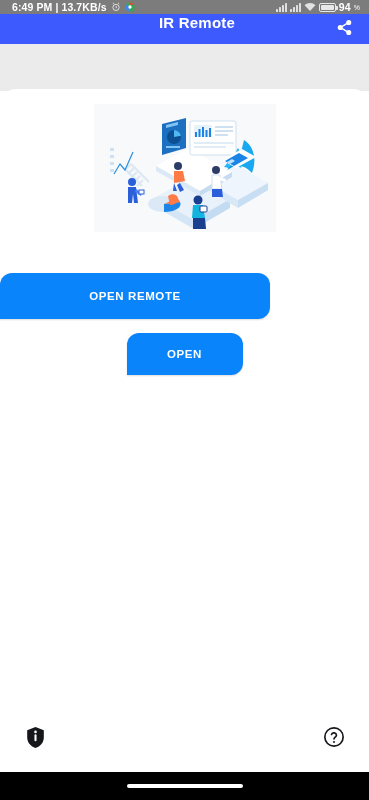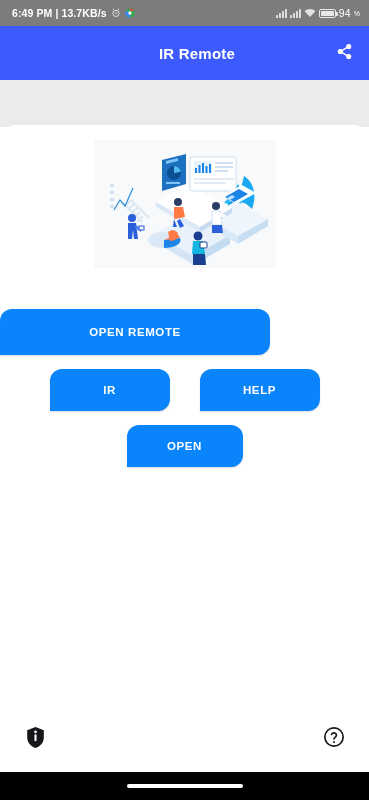--- a/index.html
+++ b/index.html
@@ -14,21 +14,21 @@
     position:relative;
     width:369px;
     height:800px;
     display:flex;
     flex-direction:column;
     background:#ffffff;
   }
 
   
   .statusbar{
-    height:26px;
+    height:14px;
     background:#7c7c7c;
     display:flex;
     align-items:center;
     justify-content:space-between;
     padding:0 9px 0 12px;
     color:#ffffff;
     font-size:10.5px;
     letter-spacing:.1px;
     flex:0 0 auto;
   }
@@ -50,29 +50,29 @@
     position:relative; display:inline-block;
   }
   .batt:after{
     content:""; position:absolute; right:-3px; top:2.2px;
     width:1.6px; height:4px; background:#e8e8e8; border-radius:0 1px 1px 0;
   }
   .batt em{
     position:absolute; left:1px; top:1px; bottom:1px; width:85%;
     background:#e8e8e8; border-radius:1px; display:block;
   }
-  .batt-pct{ font-size:10.5px; font-weight:normal; color:#fff; }
+  .batt-pct{ font-size:10.5px; font-weight:bold; color:#fff; }
   .pct-sign{ font-size:7px; vertical-align:super; }
 
   
   .appbar{
-    height:54px;
+    height:30px;
     background:#3d5afe;
     display:flex;
-    align-items:center;
+    align-items:flex-start;
     justify-content:center;
     position:relative;
     flex:0 0 auto;
     padding-left:25px;
   }
   .appbar-title{
     color:#ffffff;
     font-size:15px;
     font-weight:bold;
     letter-spacing:.2px;
@@ -320,24 +320,20 @@
         <path d="M99 101h10l2 13h-13z" fill="#13b4e0"></path>
         <path d="M99 114h12l1 11h-13z" fill="#1a3f8f"></path>
         <rect x="106" y="102" width="7" height="6" rx="1" fill="#ffffff" stroke="#1a3f8f" stroke-width="1"></rect>
       </svg>
     </div>
 
     <div class="row-main">
       <button class="btn btn-open">OPEN REMOTE</button>
     </div>
 
-    <div class="row-two">
-      <button class="btn btn-ir">IR</button>
-      <button class="btn btn-help">HELP</button>
-    </div>
 
     <div class="row-three">
       <button class="btn btn-about">OPEN</button>
     </div>
 
     <div class="bottom-row">
       <div class="ico-btn">
         <span>
           <svg width="21" height="23" viewBox="0 0 24 26">
             <path d="M12 1 2.5 4.6v8.1c0 6.3 4 10.4 9.5 12.3 5.5-1.9 9.5-6 9.5-12.3V4.6z" fill="#15171a"></path>

